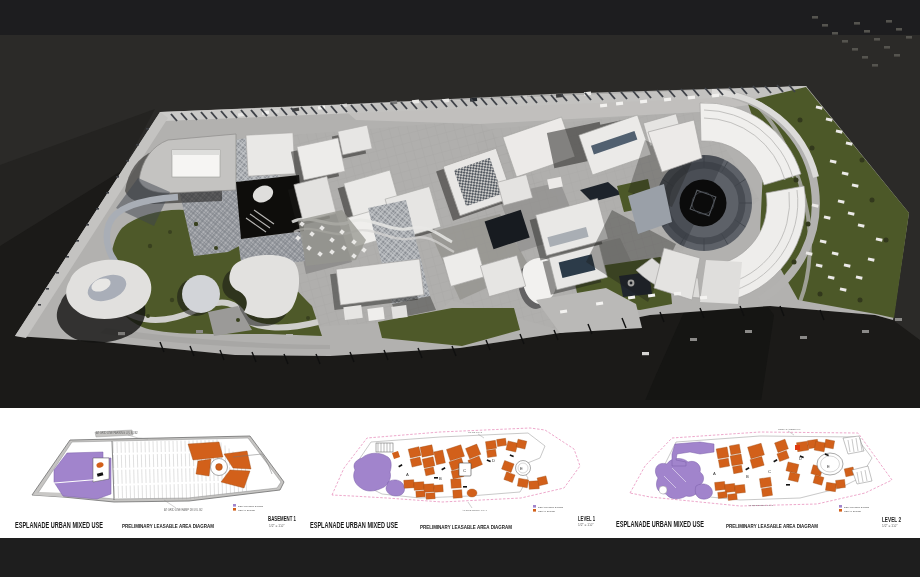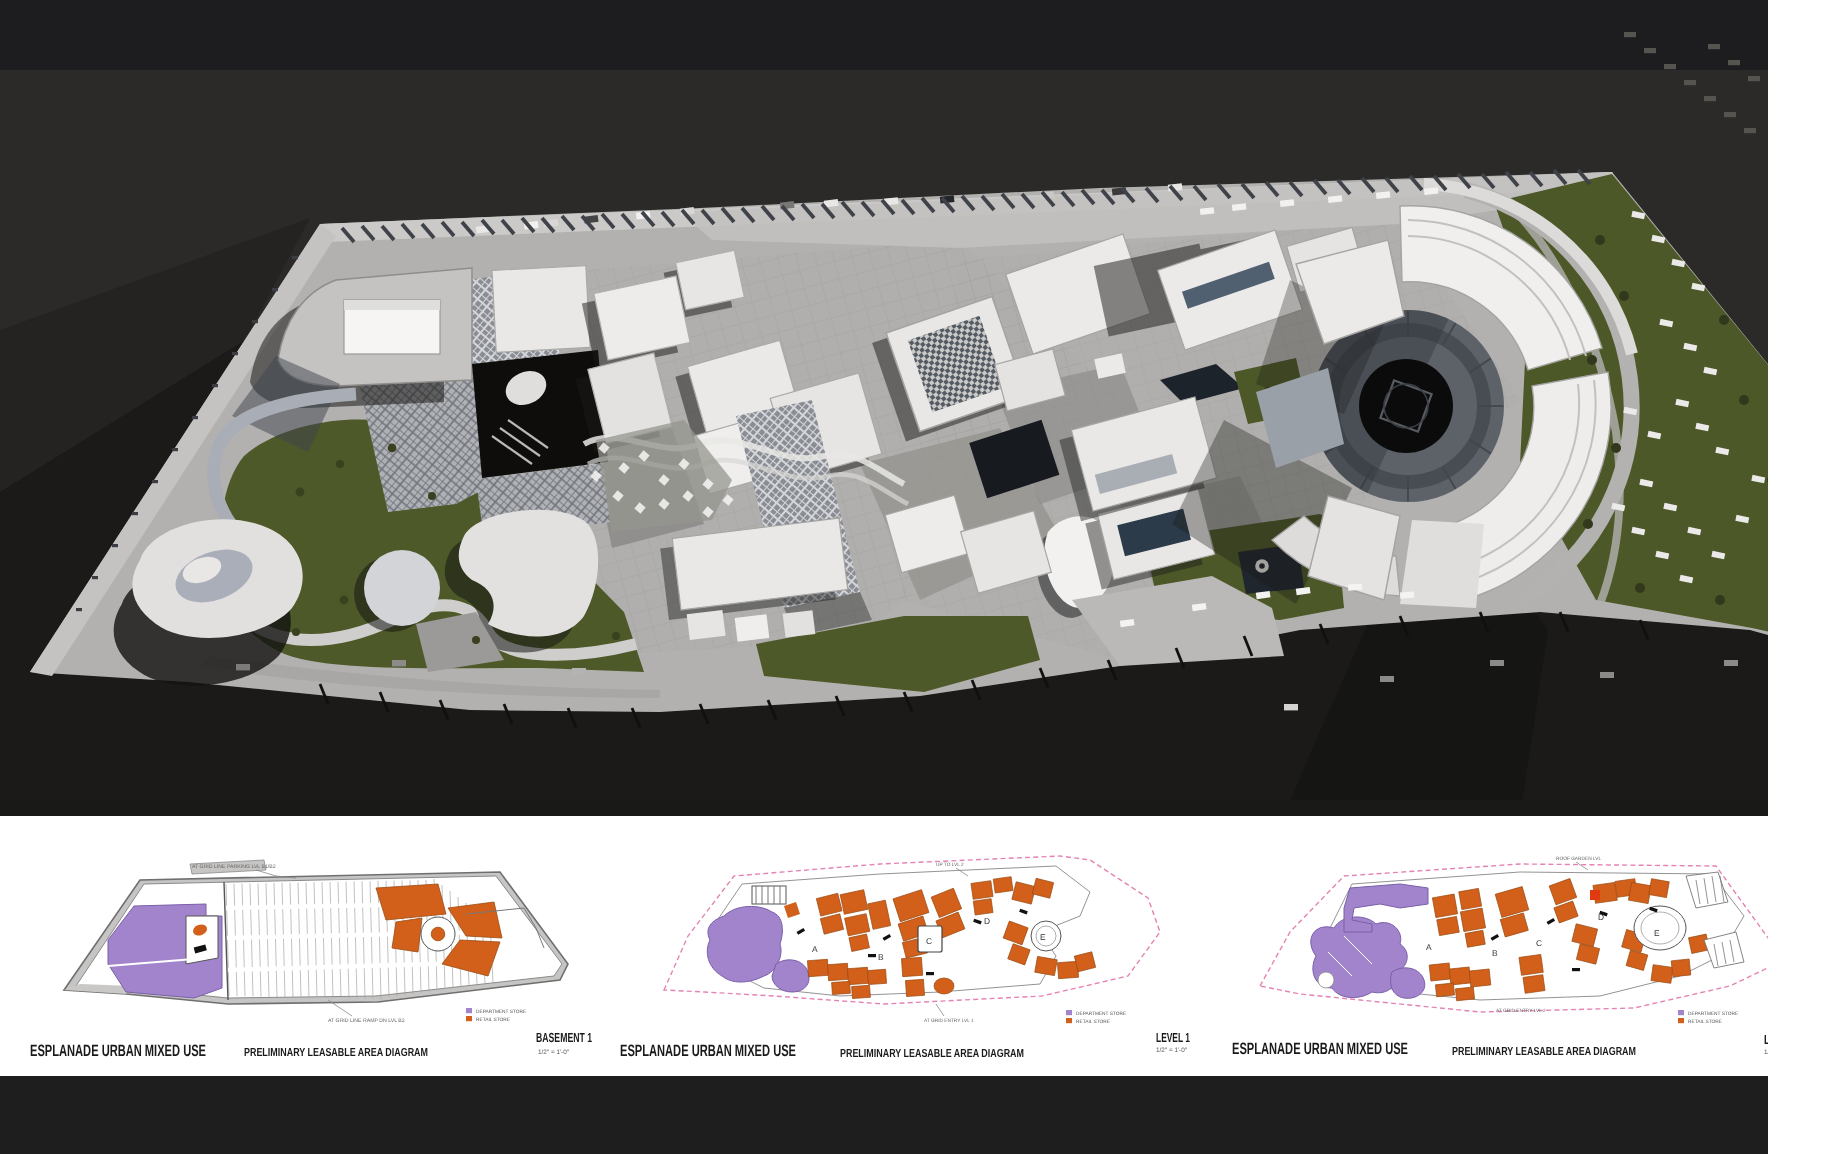--- a/index.html
+++ b/index.html
@@ -1,15 +1,15 @@
 <!DOCTYPE html>
 <html><head><meta charset="utf-8">
 <style>
 html,body{margin:0;padding:0;background:#fff;}
-#page{position:relative;width:884px;height:577px;overflow:hidden;background:#fff;font-family:"Liberation Sans",sans-serif;}
+#page{position:relative;width:884px;height:577px;overflow:hidden;background:#fff;font-family:"Liberation Sans",sans-serif;padding-left:36px;}
 #aerial{position:absolute;left:0;top:0;}
 #plans{position:absolute;left:0;top:408px;}
 #footer{position:absolute;left:0;top:538px;width:920px;height:39px;background:#1e1e1e;}
 </style></head>
 <body>
 <div id="page">
 
 <svg id="aerial" width="920" height="408" viewBox="0 0 920 408">
 <defs>
 <pattern id="lat" width="6" height="6" patternUnits="userSpaceOnUse" patternTransform="rotate(40)">

